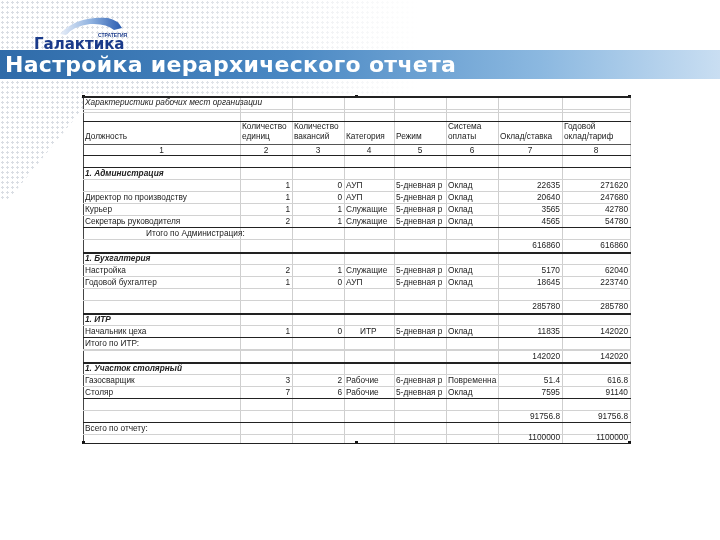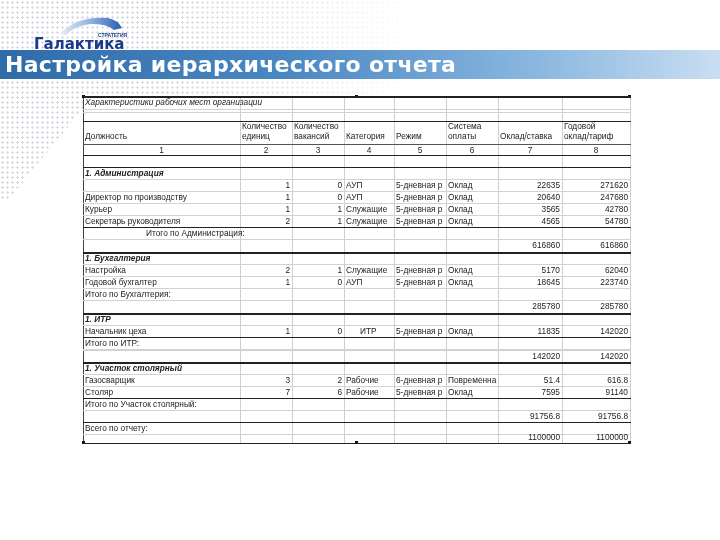--- a/index.html
+++ b/index.html
@@ -213,23 +213,20 @@
     <div class="cell" style="left:0;width:157px;">Годовой бухгалтер</div>
     <div class="cell r" style="left:157px;width:52px;">1</div>
     <div class="cell r" style="left:209px;width:52px;">0</div>
     <div class="cell" style="left:261px;width:50px;">АУП</div>
     <div class="cell" style="left:311px;width:52px;">5-дневная р</div>
     <div class="cell" style="left:363px;width:52px;">Оклад</div>
     <div class="cell r" style="left:415px;width:64px;">18645</div>
     <div class="cell r" style="left:479px;width:68px;">223740</div>
   </div>
   <div class="hr-thin" style="top:192px;"></div>
-  <div class="row" style="top:193px;">
-    <div class="cell" style="left:0;width:300px;">Итого по Бухгалтерия:</div>
-  </div>
   <div class="hr-thin" style="top:204px;"></div>
   <div class="row" style="top:205px;">
     <div class="cell r" style="left:415px;width:64px;">285780</div>
     <div class="cell r" style="left:479px;width:68px;">285780</div>
   </div>
   <div class="hr-thick" style="top:217px;"></div>
 
   <div class="row" style="top:218px;">
     <div class="cell italic-b" style="left:0;width:300px;">1. ИТР</div>
   </div>
@@ -274,23 +271,20 @@
     <div class="cell" style="left:0;width:157px;">Столяр</div>
     <div class="cell r" style="left:157px;width:52px;">7</div>
     <div class="cell r" style="left:209px;width:52px;">6</div>
     <div class="cell" style="left:261px;width:50px;">Рабочие</div>
     <div class="cell" style="left:311px;width:52px;">5-дневная р</div>
     <div class="cell" style="left:363px;width:52px;">Оклад</div>
     <div class="cell r" style="left:415px;width:64px;">7595</div>
     <div class="cell r" style="left:479px;width:68px;">91140</div>
   </div>
   <div class="hr-thick" style="top:302px;height:1px;"></div>
-  <div class="row" style="top:303px;">
-    <div class="cell" style="left:0;width:300px;">Итого по Участок столярный:</div>
-  </div>
   <div class="hr-thin" style="top:314px;"></div>
   <div class="row" style="top:315px;">
     <div class="cell r" style="left:415px;width:64px;">91756.8</div>
     <div class="cell r" style="left:479px;width:68px;">91756.8</div>
   </div>
   <div class="hr-thick" style="top:326px;height:1px;"></div>
 
   <div class="row" style="top:327px;">
     <div class="cell" style="left:0;width:300px;">Всего по отчету:</div>
   </div>

